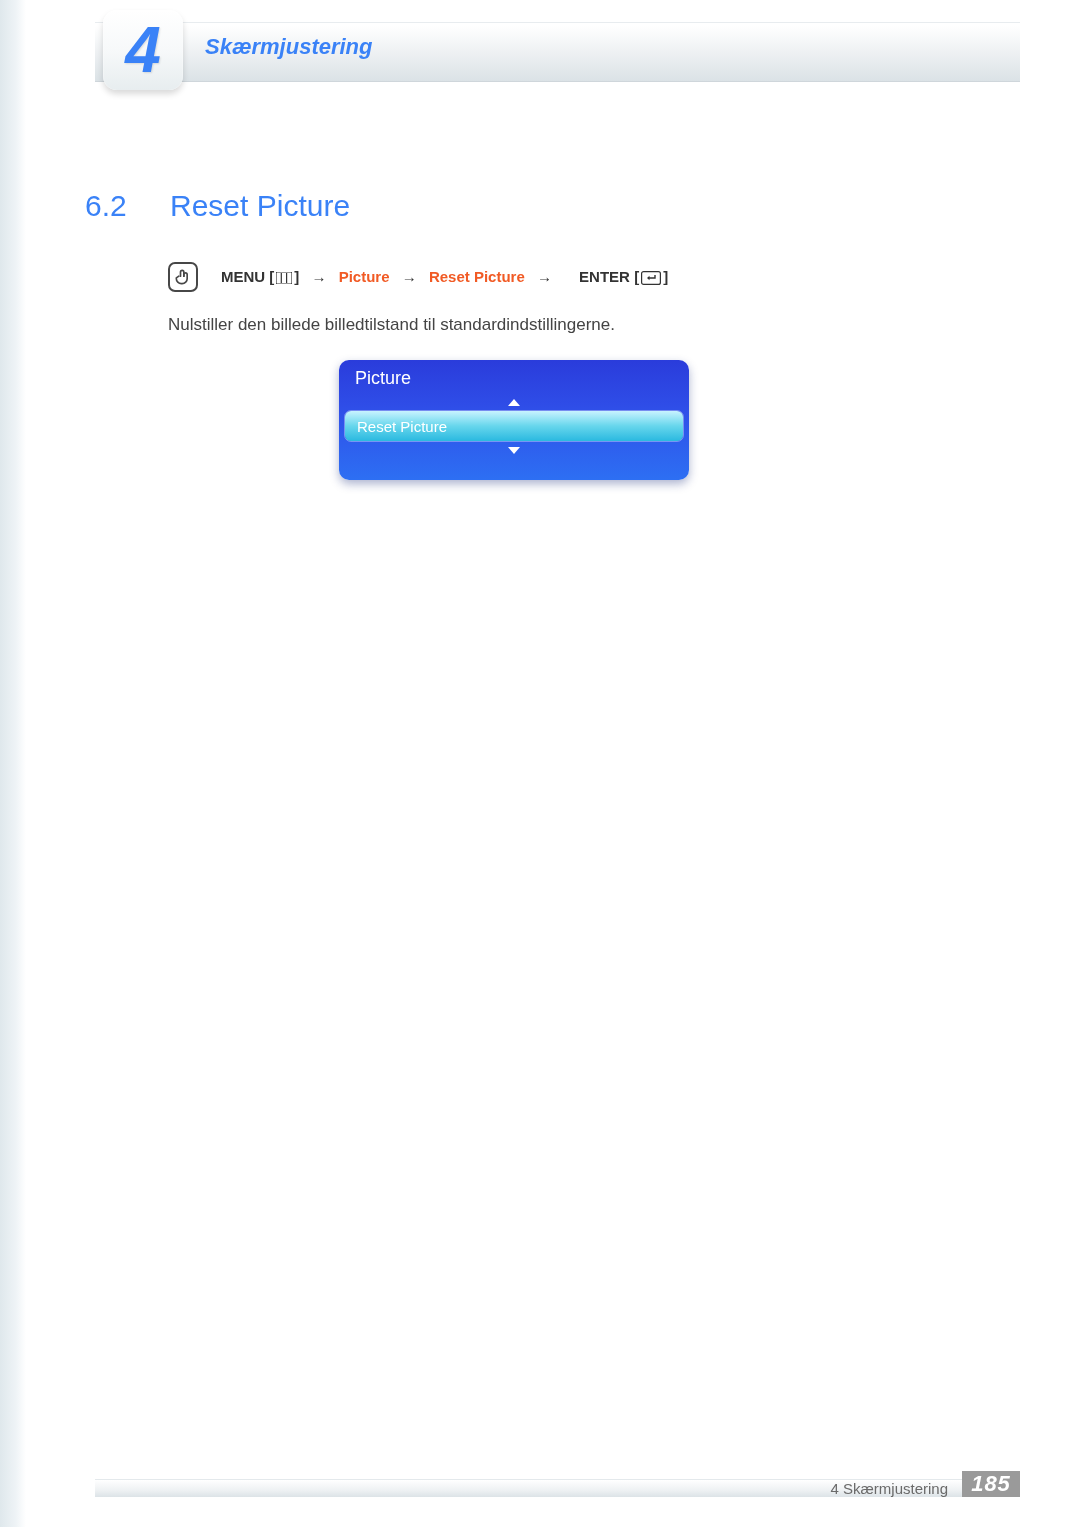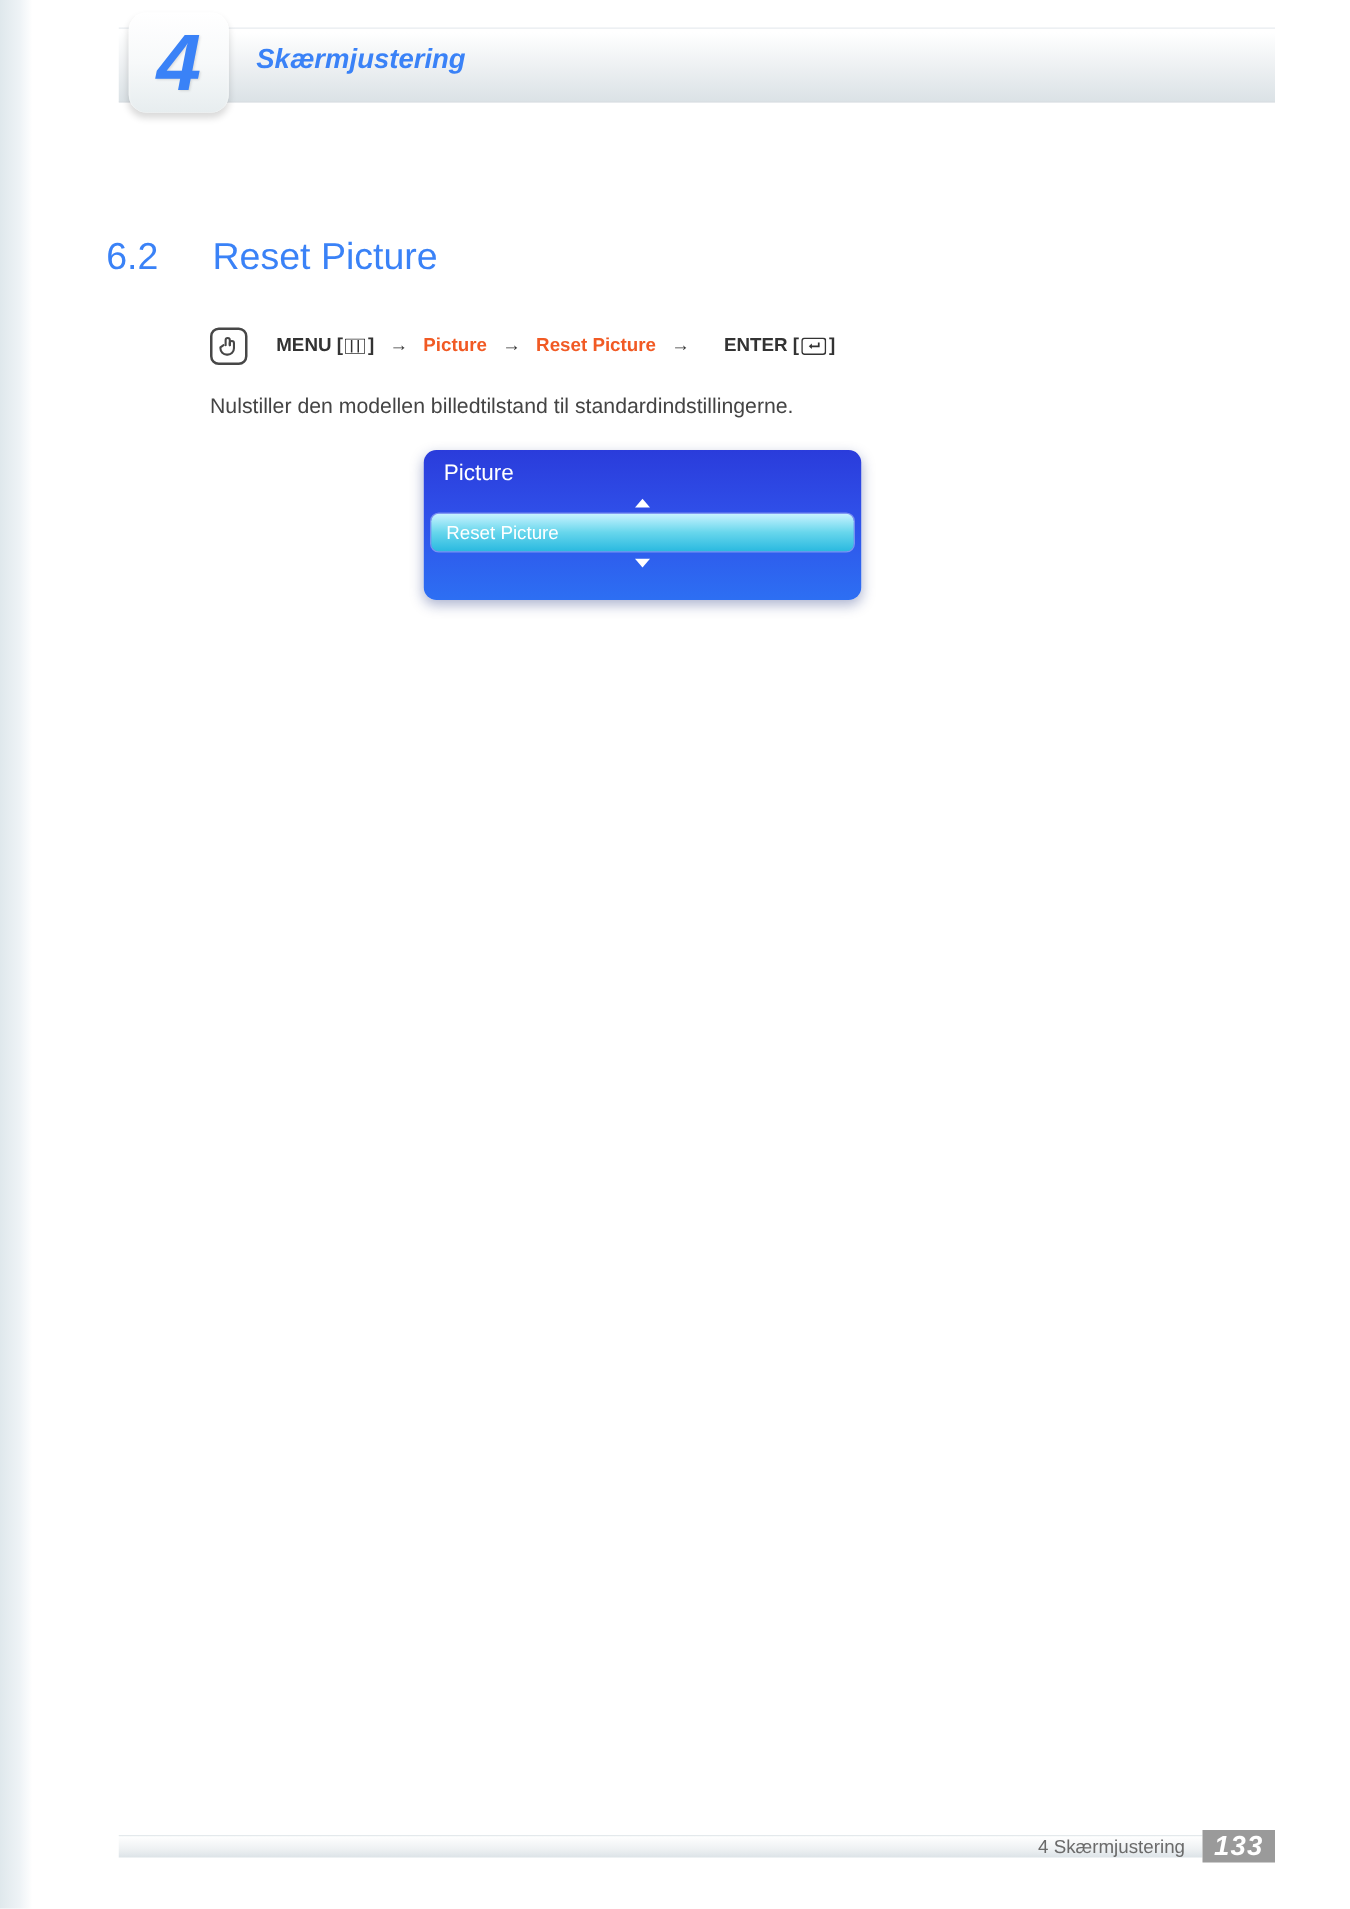--- a/index.html
+++ b/index.html
@@ -109,21 +109,21 @@
   }
 
   .note-text {
     position: absolute; left: 339px; top: 502px;
     font-size: 17px; color: #444; font-weight: 400;
   }
 
   
   .footer {
     position: absolute; left: 95px; right: 60px; bottom: 30px; height: 41px;
-    display: flex; align-items: center;
+    display: flex; align-items: flex-end;
   }
   .footer-bar {
     flex: 1; background: linear-gradient(180deg, #ffffff 0%, #eef1f3 60%, #dce3e7 100%);
     border-top: 1px solid #e4e9ec;
     display: flex; align-items: center; justify-content: flex-end;
     padding-right: 14px;
     font-size: 15px; color: #6a6a6a;
   }
   .footer-page {
     width: 58px; background: #9a9a9a; color: #ffffff;
@@ -174,35 +174,35 @@
     <span class="menu-lbl">ENTER</span>
     <span>[</span><span class="enter-icon-wrap">
         <svg width="20" height="14" viewBox="0 0 20 14">
           <rect x="0.6" y="0.6" width="18.8" height="12.8" rx="2" fill="none" stroke="#333" stroke-width="1.2"></rect>
           <path d="M14 4 v3 H7" fill="none" stroke="#333" stroke-width="1.4"></path>
           <path d="M8.5 4.8 L6 7 L8.5 9.2 Z" fill="#333"></path>
         </svg>
       </span><span>]</span>
   </div>
 
-  <div class="desc-text">Nulstiller den modellen billedtilstand til standardindstillingerne.</div>
+  <div class="desc-text">Nulstiller den billede billedtilstand til standardindstillingerne.</div>
 
   <div class="osd">
     <div class="osd-title">Picture</div>
     <div class="osd-arrow-row">
         <div class="tri-up"></div>
       </div>
     <div class="osd-item">
       <span>Reset Picture</span>
     </div>
     <div class="osd-arrow-row">
         <div class="tri-down"></div>
       </div>
   </div>
 
 
   <div class="footer">
     <div class="footer-bar">
       <span>4 Skærmjustering</span>
     </div>
-    <div class="footer-page">133</div>
+    <div class="footer-page">185</div>
   </div>
 </div>
 
 </body></html>

